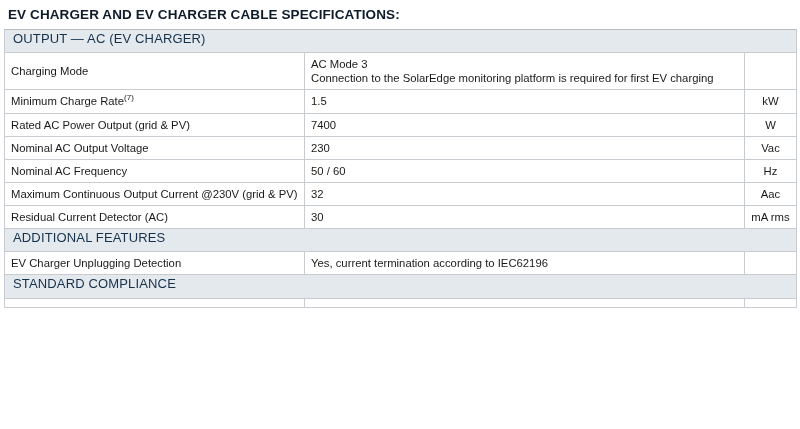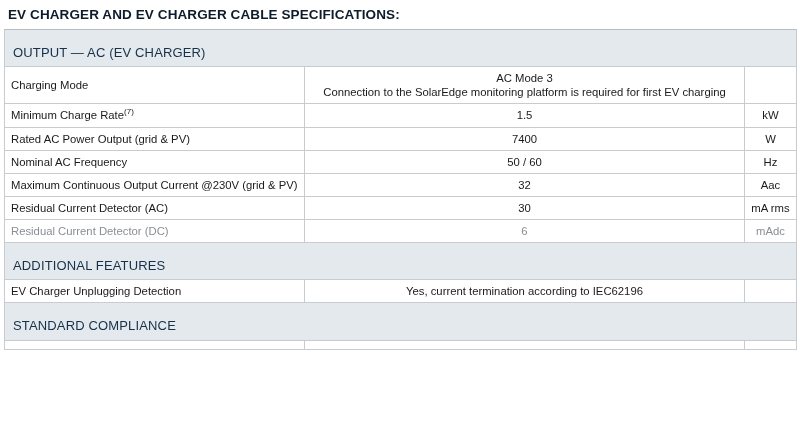--- a/index.html
+++ b/index.html
@@ -41,27 +41,27 @@
     line-height: 1.25;
   }
   .col-label { width: 300px; }
   .col-value { width: 440px; }
   .col-unit  { width: 52px; }
 
   tr.section td {
     background: #e4e9ee;
     font-size: 13px;
     color: #16314a;
-    padding: 15px 6px 5px 8px;
+    padding: 1px 6px 5px 8px;
     letter-spacing: 0.15px;
     border: 1px solid #c8ccd0;
     border-top: 1px solid #b6bcc2;
   }
   td.value {
-    text-align: center;
+    text-align: left;
   }
   td.unit {
     text-align: center;
     padding-left: 8px;
   }
   .muted {
     color: #8a8f94;
   }
   .sup {
     font-size: 8px;
@@ -103,46 +103,46 @@
           <td class="unit">kW</td>
         </tr>
         <tr>
           <td class="label"><span>Rated AC Power Output (grid &amp; PV)</span></td>
           <td class="value">
             <div>7400</div>
           </td>
           <td class="unit">W</td>
         </tr>
         <tr>
+          <td class="label"><span>Nominal AC Output Voltage</span></td>
+          <td class="value">
+            <div>230</div>
+          </td>
+          <td class="unit">Vac</td>
+        </tr>
+        <tr>
           <td class="label"><span>Nominal AC Frequency</span></td>
           <td class="value">
             <div>50 / 60</div>
           </td>
           <td class="unit">Hz</td>
         </tr>
         <tr>
           <td class="label"><span>Maximum Continuous Output Current @230V (grid &amp; PV)</span></td>
           <td class="value">
             <div>32</div>
           </td>
           <td class="unit">Aac</td>
         </tr>
         <tr>
           <td class="label"><span>Residual Current Detector (AC)</span></td>
           <td class="value">
             <div>30</div>
           </td>
           <td class="unit">mA rms</td>
-        </tr>
-        <tr>
-          <td class="label muted"><span>Residual Current Detector (DC)</span></td>
-          <td class="value muted">
-            <div>6</div>
-          </td>
-          <td class="unit muted">mAdc</td>
         </tr>
         <tr class="section">
           <td colspan="3">ADDITIONAL FEATURES</td>
         </tr>
         <tr>
           <td class="label"><span>EV Charger Unplugging Detection</span></td>
           <td class="value">
             <div>Yes, current termination according to IEC62196</div>
           </td>
           <td class="unit"></td>

